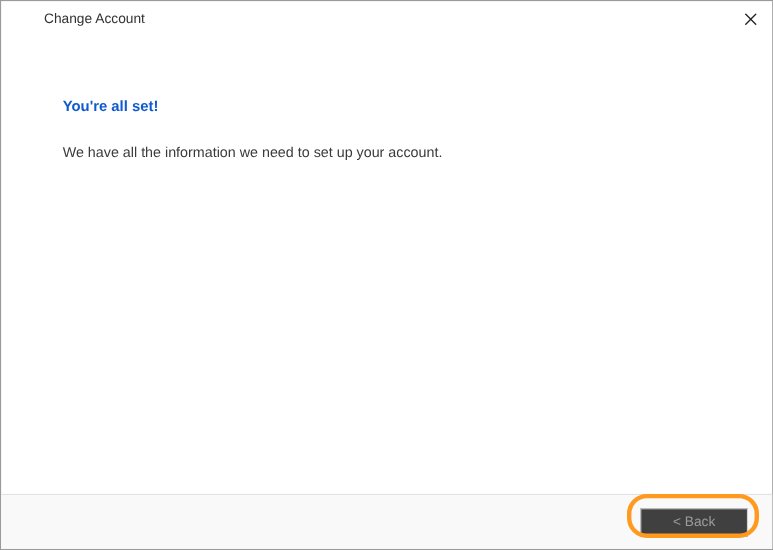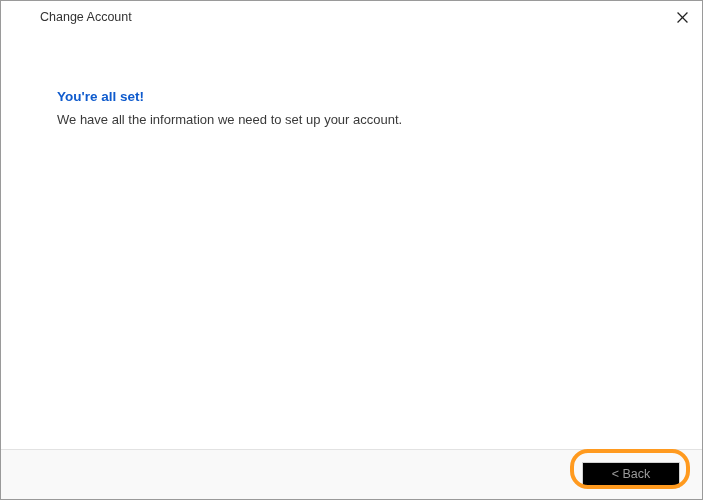--- a/index.html
+++ b/index.html
@@ -48,21 +48,21 @@
       height: 11px;
     }
     .content {
       flex: 1;
       padding: 56px 56px 10px 56px;
     }
     .heading {
       color: #0f5bcd;
       font-size: 13.5px;
       font-weight: 600;
-      margin-bottom: 8px;
+      margin-bottom: 27px;
     }
     .description {
       color: #3a3a3a;
       font-size: 13px;
     }
     .footer {
       height: 50px;
       border-top: 1px solid #e2e2e2;
       background: #f9f9f9;
       display: flex;
@@ -76,21 +76,21 @@
       height: 26px;
       font-size: 12.5px;
       font-family: inherit;
       border: 1px solid #b8b8b8;
       background: linear-gradient(#fefefe, #f0f0f0);
       cursor: pointer;
       padding: 0;
       line-height: 1;
     }
     .btn:disabled {
-      background: #000000;
+      background: #404040;
       color: #9b9b9b;
       border-color: #d2d2d2;
       cursor: default;
     }
     .btn.finish {
       border: 2px solid #0f5bcd;
       background: #fff;
       color: #000;
     }
     .highlight-ring {

